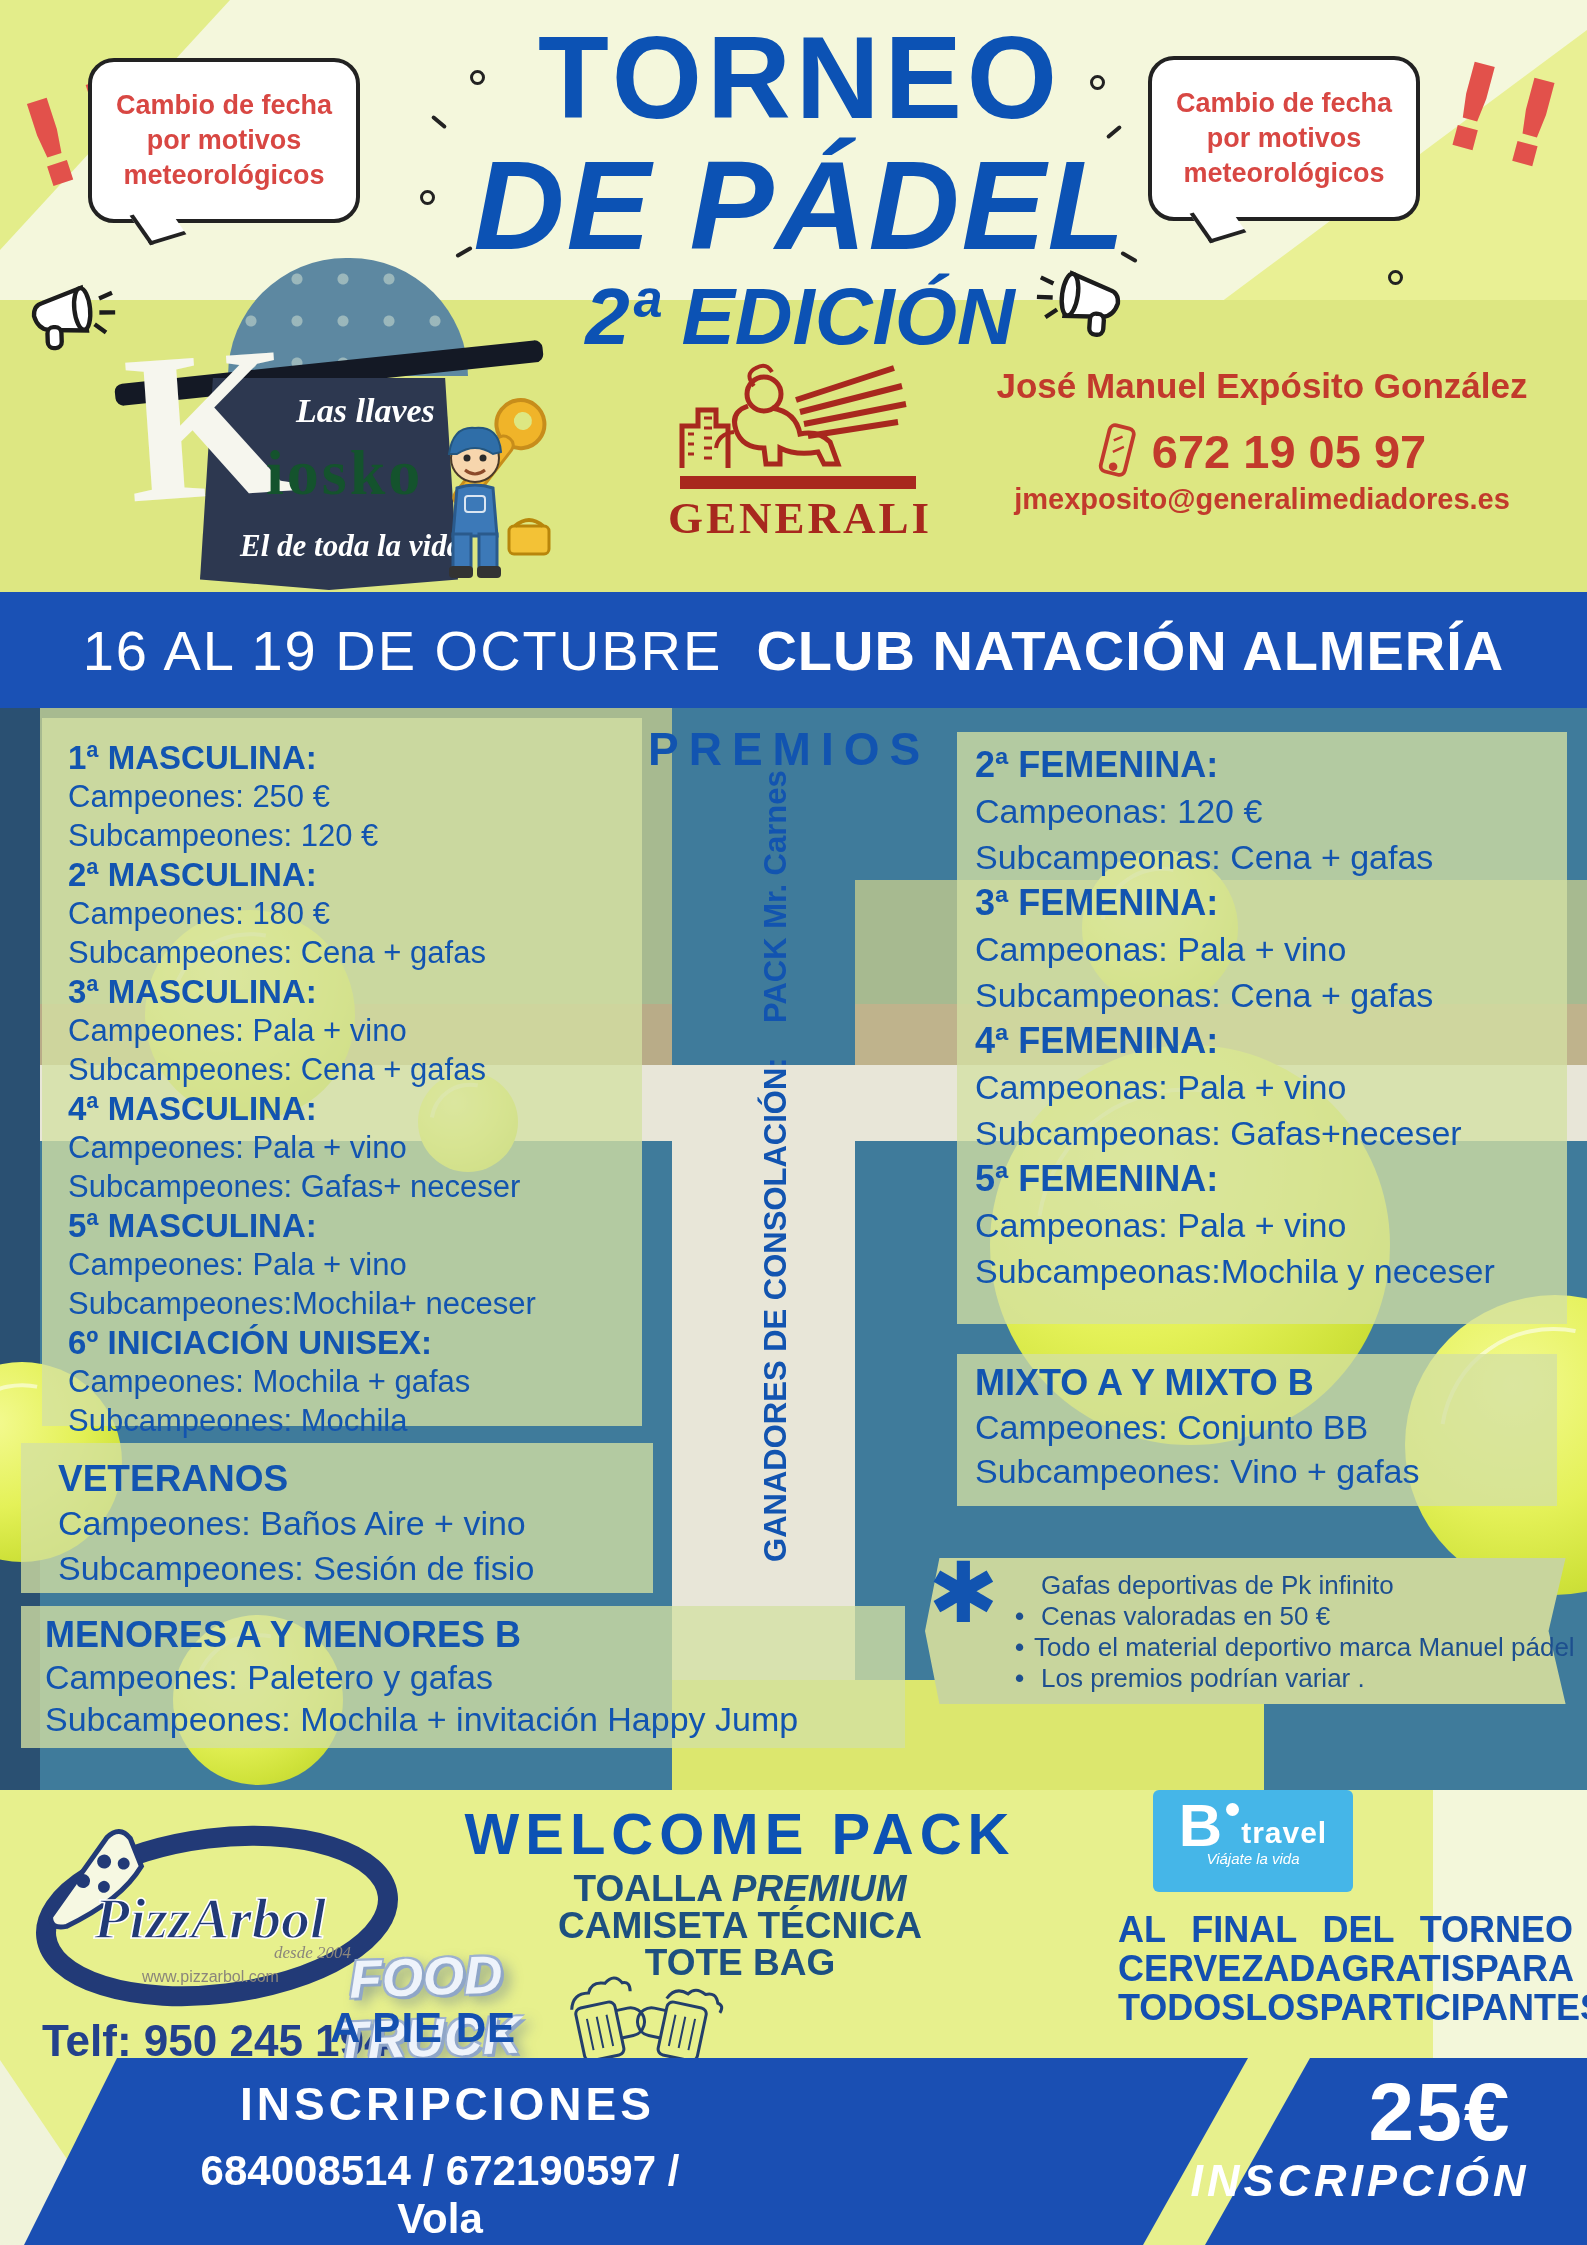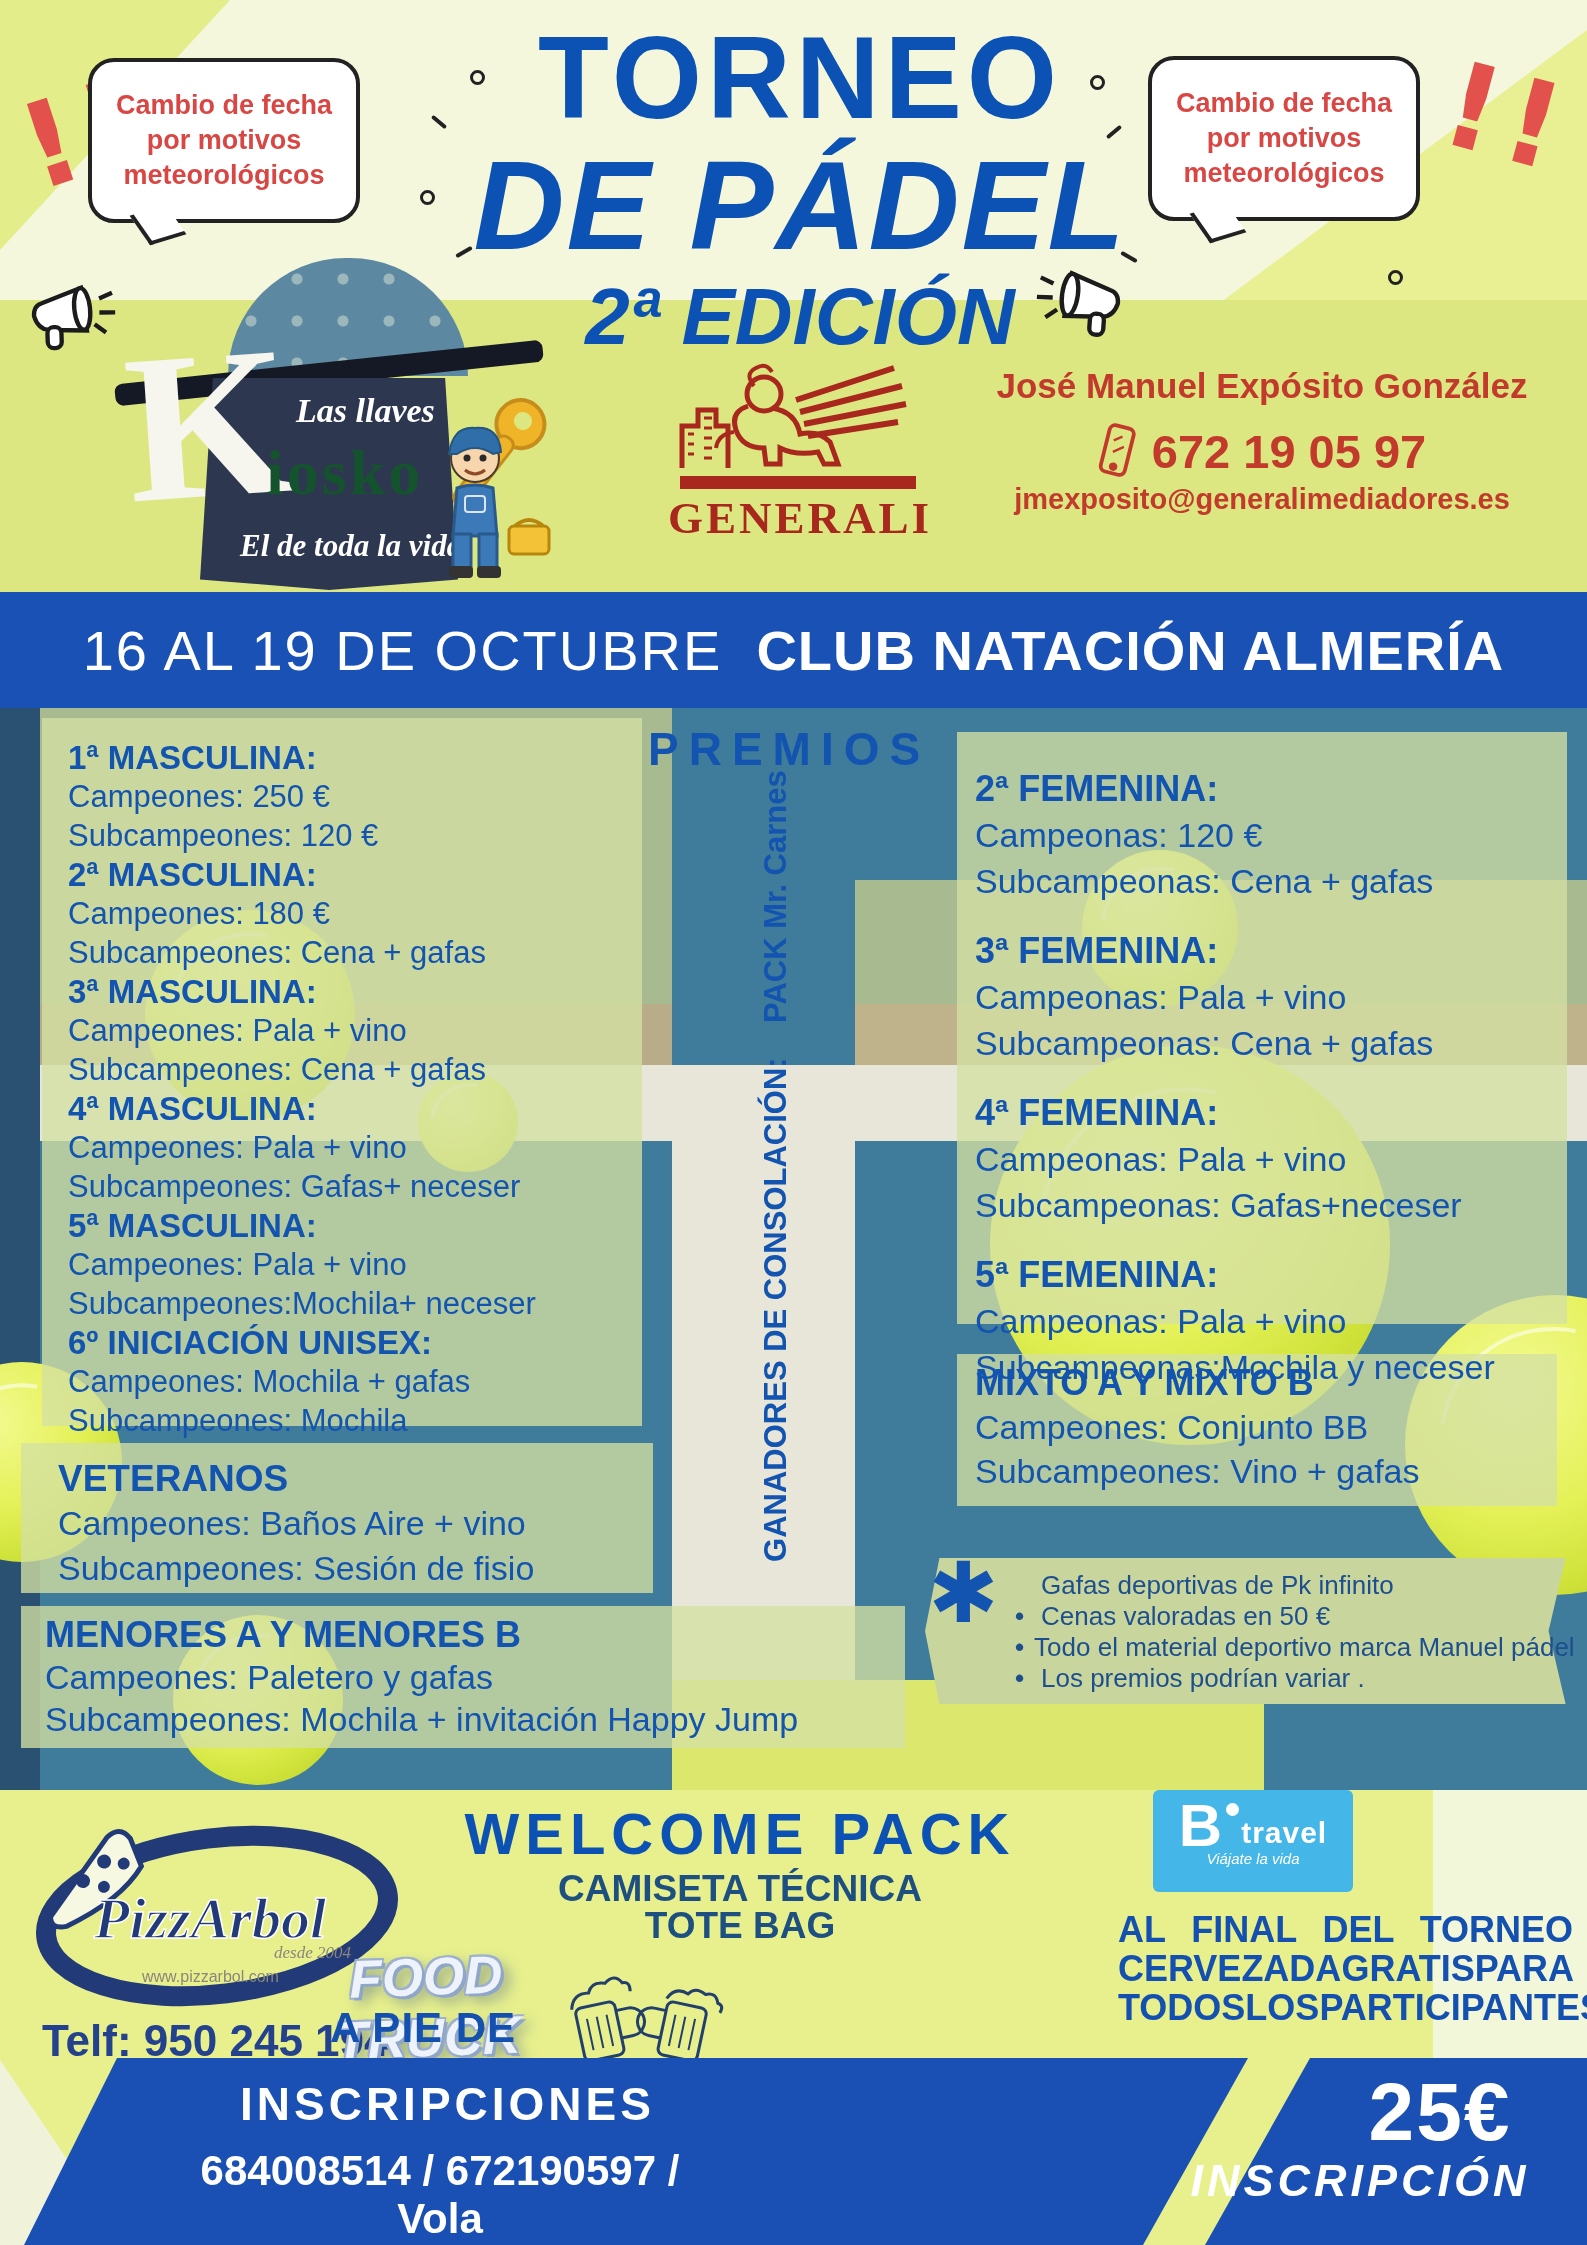--- a/index.html
+++ b/index.html
@@ -107,21 +107,21 @@
   .p-men{left:21px;top:898px;width:884px;height:142px;}
   .p-fem{left:957px;top:24px;width:610px;height:592px;}
   .p-mix{left:957px;top:646px;width:600px;height:152px;}
   .ribbon{position:absolute;left:925px;top:850px;width:655px;height:146px;background:#c8d59d;z-index:2;
     clip-path:polygon(2.2% 0,97.8% 0,95.2% 50%,97.8% 100%,2.2% 100%,0 50%);}
 
   .ptext{position:absolute;z-index:3;color:#1254b0;white-space:nowrap;}
   .prizes-left{left:68px;top:30px;line-height:39px;font-size:31px;font-weight:500;}
   .prizes-left .ph{font-size:33px;font-weight:800;}
   .prizes-fem{left:975px;top:34px;line-height:46px;font-size:34px;font-weight:500;}
-  .prizes-fem .ph{font-size:36px;font-weight:800;margin-top:24px;}
+  .prizes-fem .ph{font-size:36px;font-weight:800;}
   .vet-text{left:58px;top:748px;line-height:45px;font-size:34px;font-weight:500;}
   .vet-text .ph{font-size:37px;font-weight:800;}
   .men-text{left:45px;top:906px;line-height:42px;font-size:34px;font-weight:500;}
   .men-text .ph{font-size:36px;font-weight:800;}
   .mix-text{left:975px;top:653px;line-height:44px;font-size:34px;font-weight:500;}
   .mix-text .ph{font-size:36px;font-weight:800;}
 
   .premios-h{left:648px;top:14px;font-size:46px;font-weight:800;letter-spacing:10px;}
   .vertical{left:758px;top:62px;font-size:31px;font-weight:800;
     writing-mode:vertical-rl;transform:rotate(180deg);}
@@ -398,20 +398,24 @@
       <div class="note-row">
         <span class="note-b">•</span>
         <span>Los premios podrían variar .</span>
       </div>
     </div>
   </div>
 
   <div class="bottom">
     <div class="w-head">WELCOME PACK</div>
     <div class="w-items">
+      <div>
+        <span>TOALLA</span>
+        <span class="w-it-i">PREMIUM</span>
+      </div>
       <div>CAMISETA TÉCNICA</div>
       <div>TOTE BAG</div>
     </div>
 
     <div class="pizzarbol">
       <svg width="390" height="196" viewBox="0 0 390 196">
         <ellipse cx="195" cy="100" rx="172" ry="78" fill="none" stroke="#223a77" stroke-width="20" transform="rotate(-7 195 100)"></ellipse>
         <g transform="rotate(-18 70 60)">
           <path d="M18 86 L96 28 Q112 20 118 36 L120 66 Q90 92 30 100 Q14 98 18 86 Z" fill="#f6f8e2" stroke="#223a77" stroke-width="5"></path>
           <circle cx="60" cy="62" r="7" fill="#223a77"></circle>

